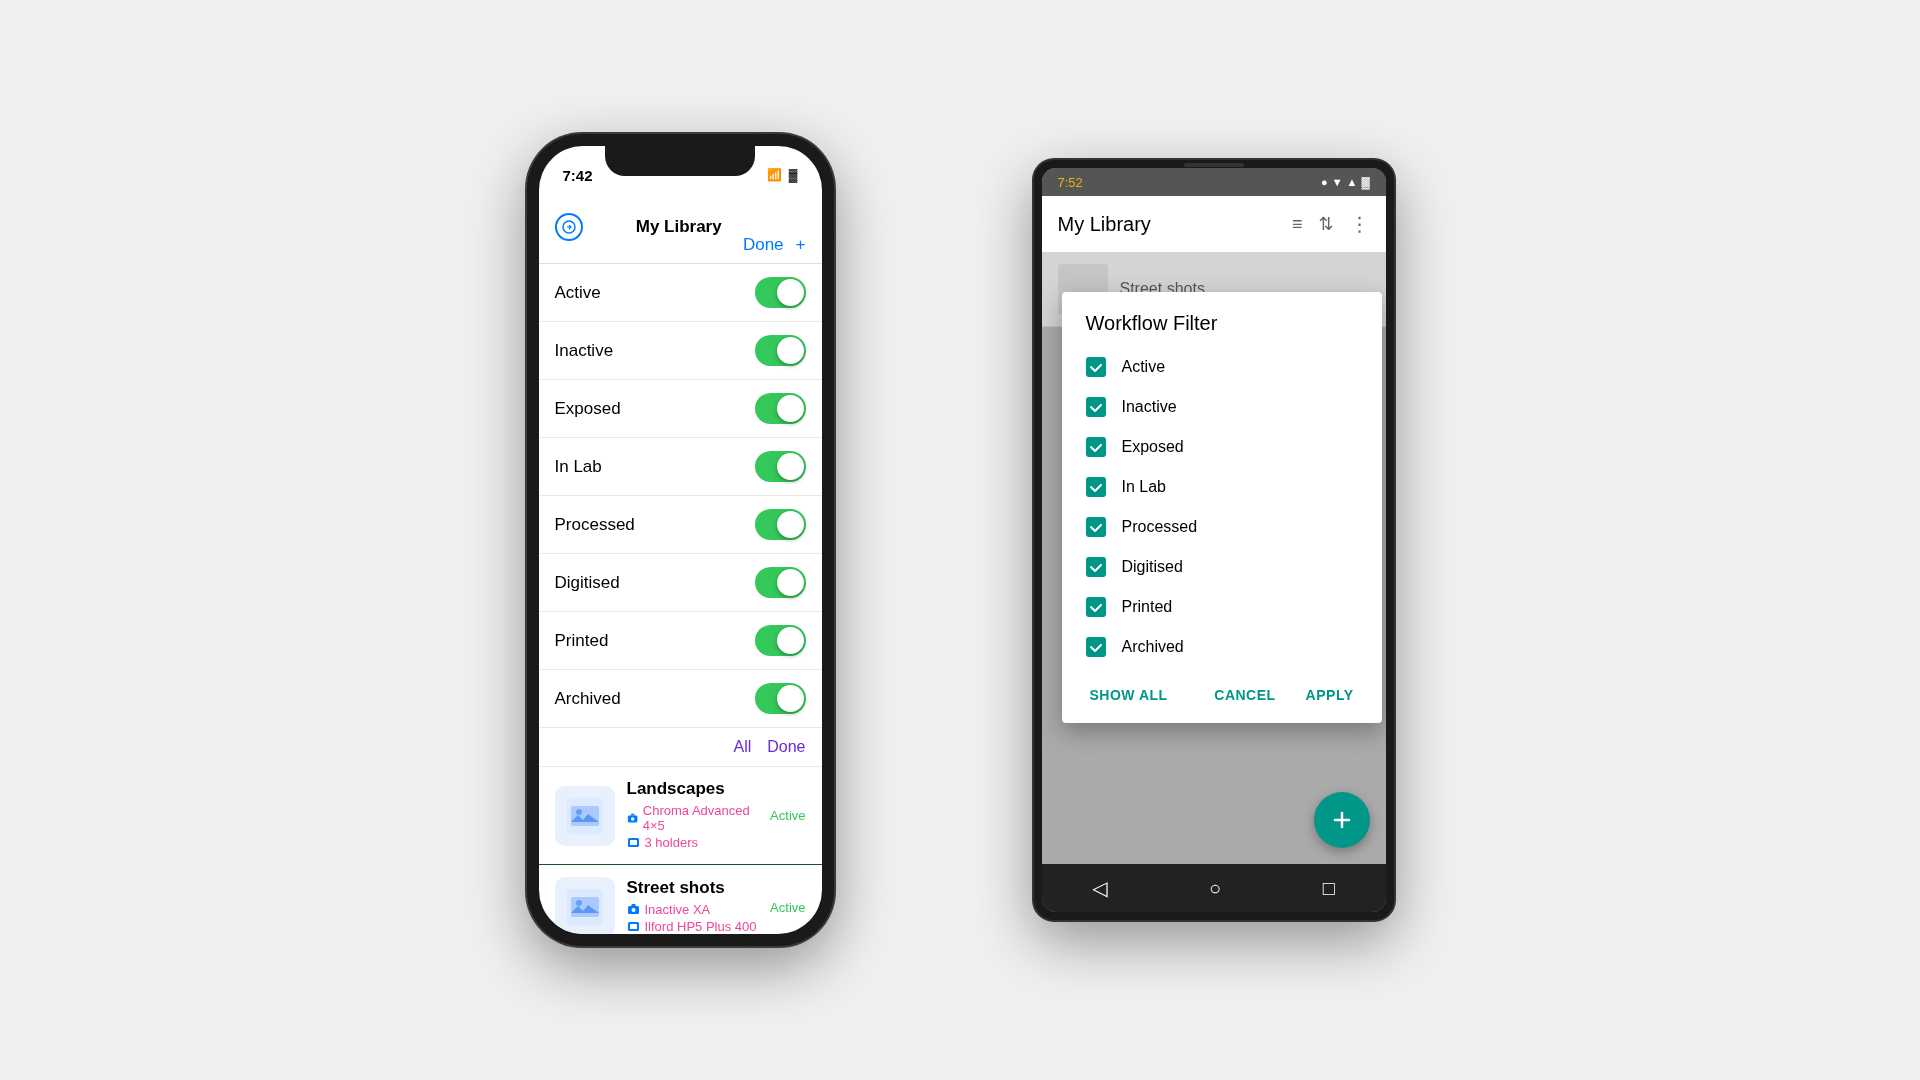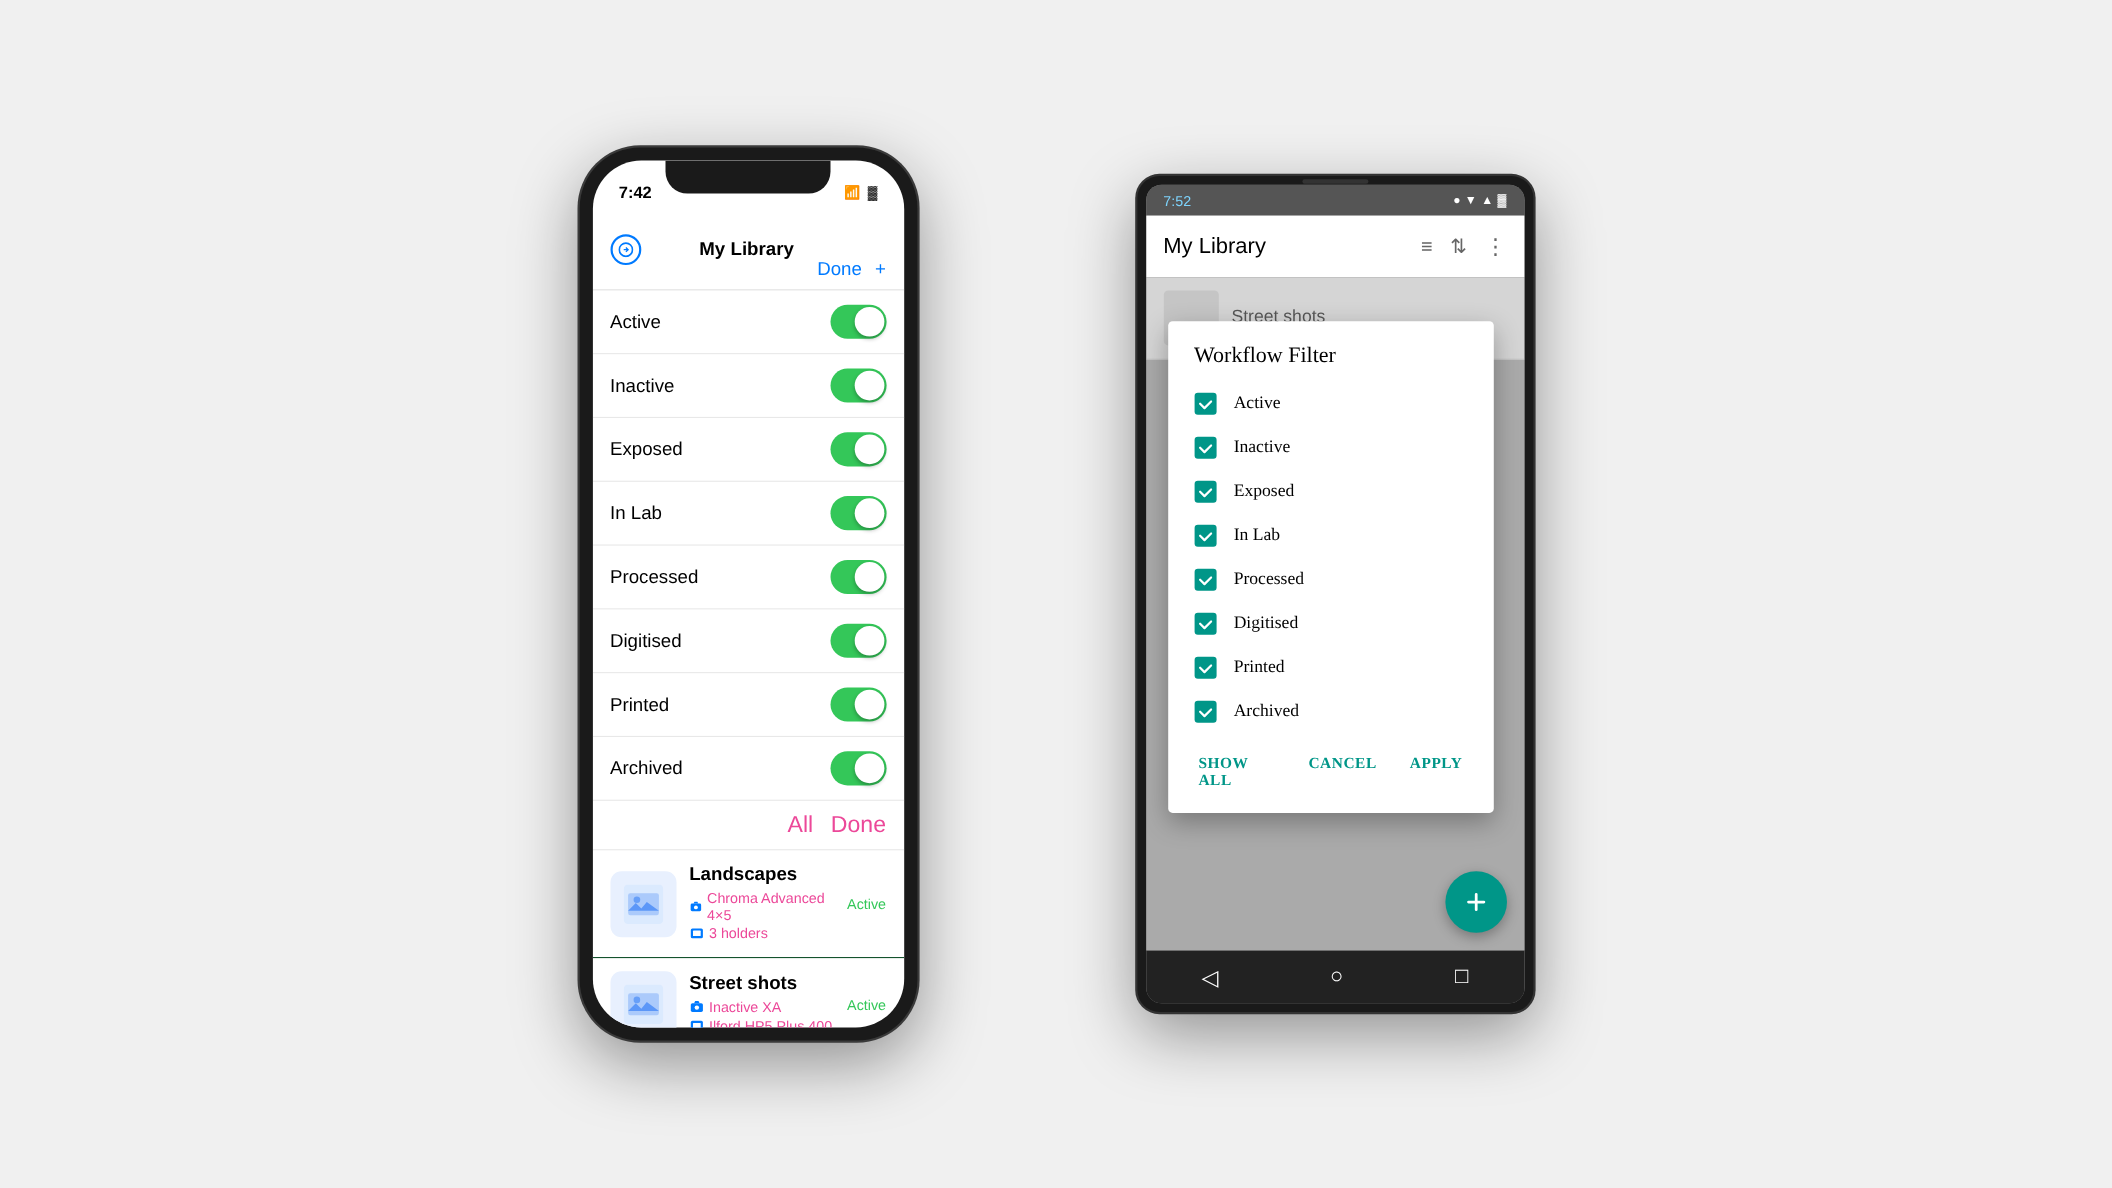--- a/index.html
+++ b/index.html
@@ -134,22 +134,22 @@
       box-shadow: 0 2px 4px rgba(0,0,0,0.3);
     }
     .ios-all-none {
       display: flex;
       justify-content: flex-end;
       gap: 16px;
       padding: 10px 16px;
       border-bottom: 1px solid #e8e8e8;
     }
     .ios-all-none span {
-      font-size: 21px;
-      color: #ec4899;
+      font-size: 16px;
+      color: #6d28d9;
       cursor: pointer;
     }
 
     
     .ios-library-item {
       display: flex;
       align-items: center;
       padding: 12px 16px;
       border-bottom: 1px solid #14532d;
       gap: 12px;
@@ -226,21 +226,21 @@
       display: flex;
       justify-content: space-between;
       align-items: center;
       padding: 4px 16px;
       height: 28px;
       flex-shrink: 0;
     }
     .android-time {
       font-size: 13px;
       font-weight: 500;
-      color: #7dd3fc;
+      color: #eab308;
     }
     .android-status-icons {
       display: flex;
       gap: 4px;
       align-items: center;
       color: #fff;
       font-size: 11px;
     }
     .android-toolbar {
       background: #fff;
@@ -289,27 +289,26 @@
       font-size: 16px;
       font-weight: 500;
       color: #000;
     }
 
     
     .android-dialog {
       position: absolute;
       top: 40px;
       left: 20px;
-      right: 28px;
+      right: 4px;
       background: #fff;
       border-radius: 4px;
       box-shadow: 0 8px 24px rgba(0,0,0,0.3);
       padding: 20px 0 0 0;
       z-index: 10;
-      font-family: Liberation Serif, serif;
     }
     .dialog-title {
       font-size: 20px;
       font-weight: 500;
       color: #000;
       padding: 0 24px 12px 24px;
     }
     .dialog-checkbox-row {
       display: flex;
       align-items: center;

